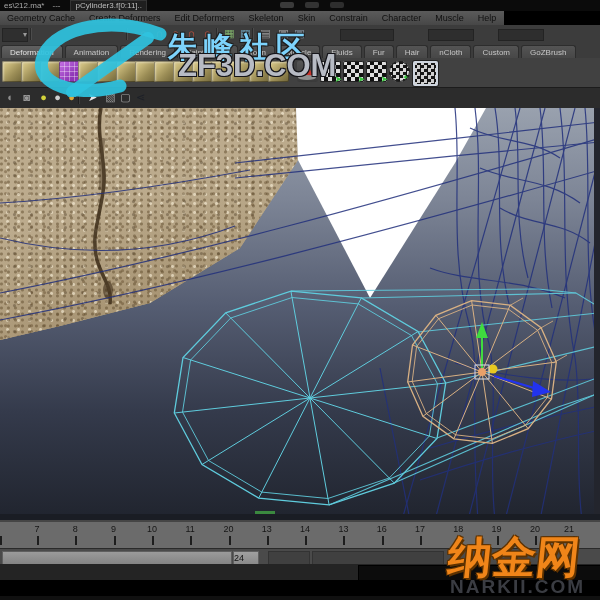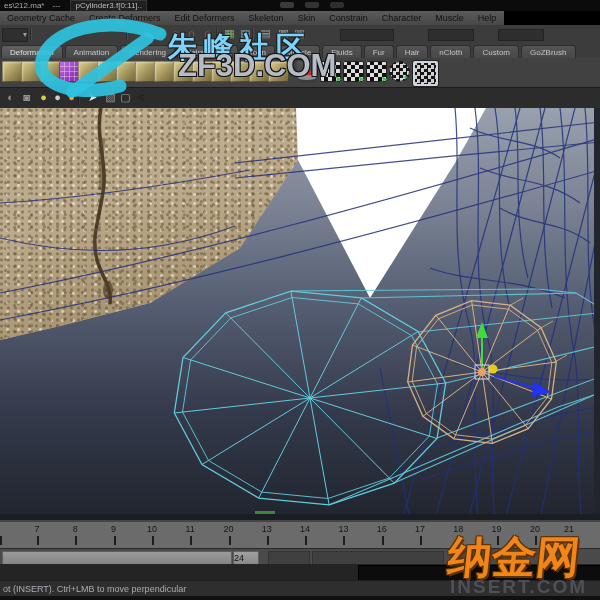--- a/index.html
+++ b/index.html
@@ -349,32 +349,29 @@
     <div class="abs" id="range-slider-bar"></div>
     <div class="abs" id="range-end-box">24</div>
     <div class="rr-btn" style="left:268px;width:40px"></div>
     <div class="rr-btn" style="left:312px;width:130px"></div>
   </div>
 
   <div class="abs" id="cmdrow">
     <div class="abs" id="command-line"></div>
   </div>
 
-  <div class="abs" id="helpline">
-    <span>ot (INSERT).  Ctrl+LMB to move perpendicular</span>
-  </div>
   <div class="abs" id="bottom-edge"></div>
 
   <div class="abs" id="wm-top">
     <svg class="abs" width="170" height="85" style="left:0;top:0">
       <path d="M140,22 C85,2 30,18 22,48 C16,72 55,86 100,74" fill="none" stroke="#2fc3e0" stroke-width="13" opacity="0.92" stroke-linecap="round"></path>
       <path d="M128,26 L52,80" stroke="#2fc3e0" stroke-width="12" opacity="0.92" stroke-linecap="round"></path>
     </svg>
     <div id="wm-top-cjk">朱峰社区</div>
     <div id="wm-top-latin">ZF3D.COM</div>
   </div>
 
   <div class="abs" id="wm-bottom">
     <div id="wm-bottom-cjk">纳金网</div>
-    <div id="wm-bottom-latin">INSERT.COM</div>
+    <div id="wm-bottom-latin">NARKII.COM</div>
   </div>
 
 </div>
 
 </body></html>

